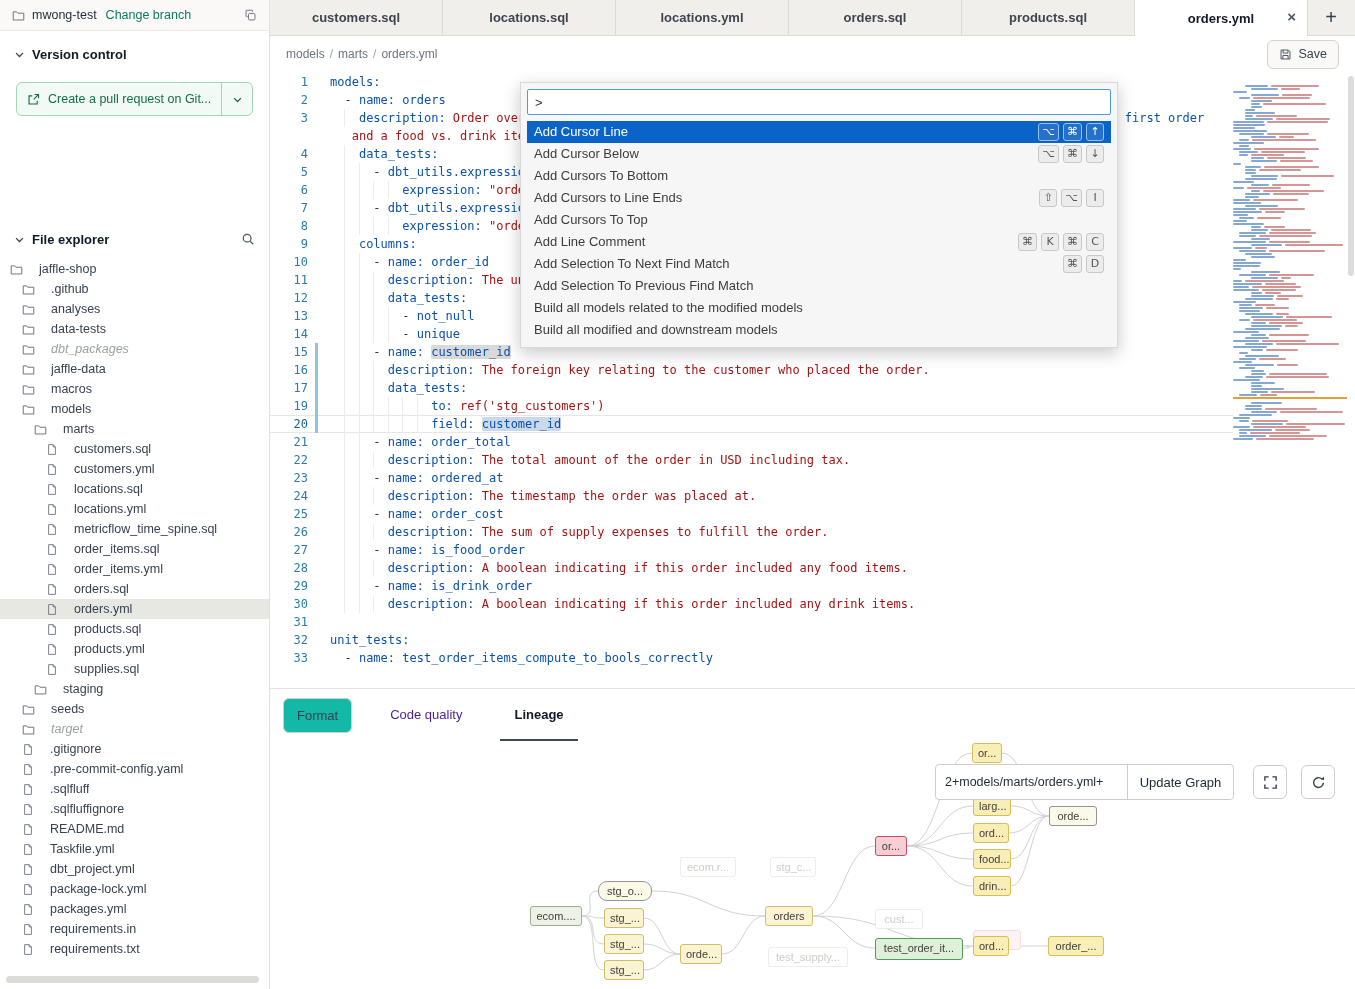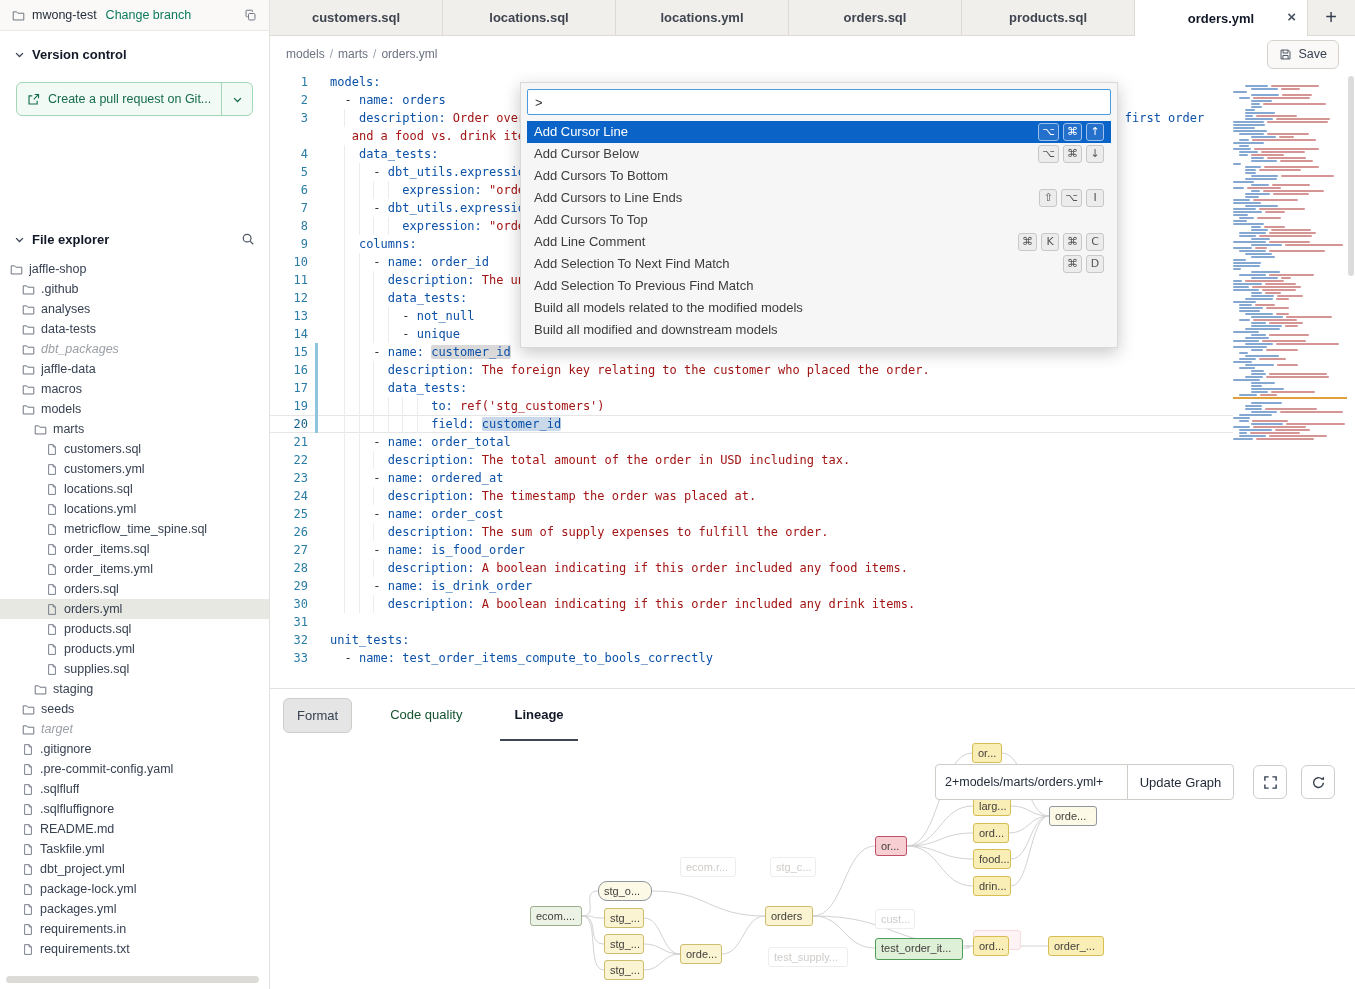--- a/index.html
+++ b/index.html
@@ -11,21 +11,21 @@
   .sb-top{height:30px;background:#faf9f7;border-bottom:1px solid #eceae6;display:flex;align-items:center;padding:0 12px;gap:7px;font-size:12.5px;color:#1f2937;}
   .change-branch{color:#0b7a5e;margin-left:2px;cursor:pointer;}
   .copy-btn{margin-left:auto;color:#6b7280;cursor:pointer;}
   .section-header{display:flex;align-items:center;gap:7px;padding:16px 14px 10px;font-size:13px;font-weight:700;color:#111827;position:relative;}
   .section-header .hdr-right{position:absolute;right:14px;top:16px;color:#4b5563;}
   .pr-split{margin:10px 16px 0;display:flex;border:1px solid #a3d6b6;border-radius:6px;background:#f1faf4;color:#166b4d;height:34px;width:calc(100% - 32px);box-sizing:border-box;align-items:stretch;cursor:pointer;}
   .pr-main{flex:1;display:flex;align-items:center;gap:8px;padding:0 10px;font-size:12.5px;border-right:1px solid #a3d6b6;overflow:hidden;white-space:nowrap;}
   .pr-caret{width:30px;display:flex;align-items:center;justify-content:center;}
   .fe-header{margin-top:100px;}
   #file-tree{margin-top:2px;}
-  .tree-item{display:flex;align-items:center;gap:6px;height:20px;font-size:12.5px;color:#374151;cursor:pointer;}
+  .tree-item{display:flex;align-items:center;gap:16px;height:20px;font-size:12.5px;color:#374151;cursor:pointer;}
   .tree-item .lbl{white-space:nowrap;overflow:hidden;text-overflow:ellipsis;}
   .tree-item.selected{background:#e7e8e1;}
   .tree-item.italic .lbl{font-style:italic;color:#9aa0a6;}
   .tree-item .ticon{color:#6b7280;flex:0 0 auto;display:flex;}
   .sb-hscroll{position:absolute;left:6px;right:10px;bottom:6px;height:7px;border-radius:4px;background:#dddbd7;}
 
   
   #tabbar{position:absolute;left:270px;top:0;width:1085px;height:36px;background:#f1efeb;border-bottom:1px solid #ddd9d3;display:flex;box-sizing:border-box;}
   .tab{width:173px;height:35px;box-sizing:border-box;border-right:1px solid #ddd9d3;display:flex;align-items:center;justify-content:center;font-size:13px;font-weight:600;color:#3f4550;position:relative;cursor:pointer;}
   .tab.active{background:#fff;height:36px;color:#111827;z-index:1;}
@@ -66,32 +66,32 @@
   #p-list{margin-top:6px;}
   .p-item{height:22px;display:flex;align-items:center;padding:0 7px;font-size:13px;color:#3c3c3c;cursor:pointer;}
   .p-item.selected{background:#0a64c8;color:#fff;}
   .p-keys{margin-left:auto;display:flex;gap:4px;align-items:center;}
   .kbd{min-width:18px;height:18px;padding:0 3px;border-radius:3px;background:#ececec;border:1px solid #c8c8c8;display:flex;align-items:center;justify-content:center;font-size:11px;color:#555;font-family:"DejaVu Sans",sans-serif;box-sizing:border-box;}
   .selected .kbd{background:#2470ca;border-color:#9cc0ec;color:#fff;}
 
   
   #bottom{position:absolute;left:270px;top:688px;width:1085px;height:301px;background:#fff;border-top:1px solid #e4e2de;box-sizing:border-box;}
   #btabs{height:52px;display:flex;align-items:center;padding:0 13px;box-sizing:border-box;}
-  .format-btn{border:1px solid #cfcdc8;border-radius:6px;background:#e5e5e5;height:33px;padding:0 13px;font-size:13px;color:#374151;display:flex;align-items:center;cursor:pointer;}
-  .btab{height:52px;display:flex;align-items:center;padding:0 14px;font-size:13px;color:#14532d;box-sizing:border-box;border-bottom:2px solid transparent;margin-left:24px;cursor:pointer;}
+  .format-btn{border:1px solid #cfcdc8;border-radius:6px;background:#14b8a6;height:33px;padding:0 13px;font-size:13px;color:#374151;display:flex;align-items:center;cursor:pointer;}
+  .btab{height:52px;display:flex;align-items:center;padding:0 14px;font-size:13px;color:#4c1d95;box-sizing:border-box;border-bottom:2px solid transparent;margin-left:24px;cursor:pointer;}
   .btab.active{color:#111827;border-bottom-color:#3f4753;font-weight:600;}
   #lineage{position:relative;height:249px;overflow:hidden;}
   #ln-svg{position:absolute;left:0;top:0;}
   #ln-svg path{fill:none;stroke:#d2d2d2;stroke-width:1;}
   .ln-input{position:absolute;left:665px;top:23px;width:193px;height:36px;box-sizing:border-box;border:1px solid #cfcdc8;border-radius:4px 0 0 4px;padding:0 9px;font-size:12.5px;color:#1f2937;outline:none;background:#fff;}
   .ln-update{position:absolute;left:857px;top:23px;width:107px;height:36px;box-sizing:border-box;border:1px solid #cfcdc8;background:#fff;border-radius:0 4px 4px 0;font-size:13px;color:#1f2937;cursor:pointer;}
   .ln-icon-btn{position:absolute;top:24px;width:34px;height:34px;border:1px solid #cfcdc8;border-radius:6px;background:#fff;display:flex;align-items:center;justify-content:center;color:#374151;cursor:pointer;box-sizing:border-box;}
   #ln-full{left:983px;}
   #ln-refresh{left:1031px;}
-  .node{position:absolute;height:20px;line-height:18px;box-sizing:border-box;border:1px solid;border-radius:3px;padding:0 5px;font-size:11px;color:#44403c;overflow:hidden;white-space:nowrap;background:#fff;cursor:pointer;}
+  .node{position:absolute;height:20px;line-height:18px;box-sizing:border-box;border:1px solid;border-radius:3px;padding:0 5px;font-size:11px;color:#44403c;overflow:hidden;white-space:nowrap;background:#fff;cursor:pointer;text-align:center;}
   .k-yellow{background:#f9eeb6;border-color:#d8bd52;}
   .k-cream{background:#fbf4d2;border-color:#cdbd6e;}
   .k-cream-gray{background:#fdf9e7;border-color:#8f969e;}
   .k-seed{background:#ecf2e6;border-color:#9cae90;}
   .k-selected{background:#f7cfd3;border-color:#bf5068;}
   .k-test{background:#def0d8;border-color:#4f9e58;height:22px;border-width:1.5px;}
   .k-faded{background:#fff;border-color:#ededed;color:#cfcbc8;}
   .k-faded-pink{background:#fdf3f5;border-color:#f4dce1;color:#dbb3bc;}
 </style>
 </head>
@@ -1074,21 +1074,21 @@
         <div class="node k-yellow" style="left: 703px; top: 55px; width: 38px;">larg...</div>
         <div class="node k-yellow" style="left: 703px; top: 82px; width: 36px;">ord...</div>
         <div class="node k-yellow" style="left: 703px; top: 108px; width: 38px;">food...</div>
         <div class="node k-yellow" style="left: 703px; top: 135px; width: 38px;">drin...</div>
         <div class="node k-faded-pink" style="left: 703px; top: 180px; width: 48px; margin-top: 9px;">cus...</div>
         <div class="node k-yellow" style="left: 703px; top: 195px; width: 36px;">ord...</div>
         <div class="node k-cream-gray" style="left: 779px; top: 65px; width: 48px;">orde...</div>
         <div class="node k-yellow" style="left: 778px; top: 195px; width: 56px;">order_...</div>
         <div class="node k-faded" style="left: 410px; top: 116px; width: 56px;">ecom.r...</div>
         <div class="node k-faded" style="left: 500px; top: 116px; width: 46px;">stg_c...</div>
-        <div class="node k-faded" style="left: 605px; top: 168px; width: 40px;">cust...</div>
+        <div class="node k-faded" style="left: 605px; top: 168px; width: 48px;">cust...</div>
         <div class="node k-faded" style="left: 498px; top: 206px; width: 80px;">test_supply...</div>
       </div>
     <input class="ln-input" value="2+models/marts/orders.yml+" style="">
     <button class="ln-update">Update Graph</button>
     <div class="ln-icon-btn" id="ln-full">
       <svg width="15" height="15" viewBox="0 0 16 16">
           <path d="M2 6V2h4M10 2h4v4M14 10v4h-4M6 14H2v-4" fill="none" stroke="currentColor" stroke-width="1.5"></path>
         </svg>
     </div>
     <div class="ln-icon-btn" id="ln-refresh">

